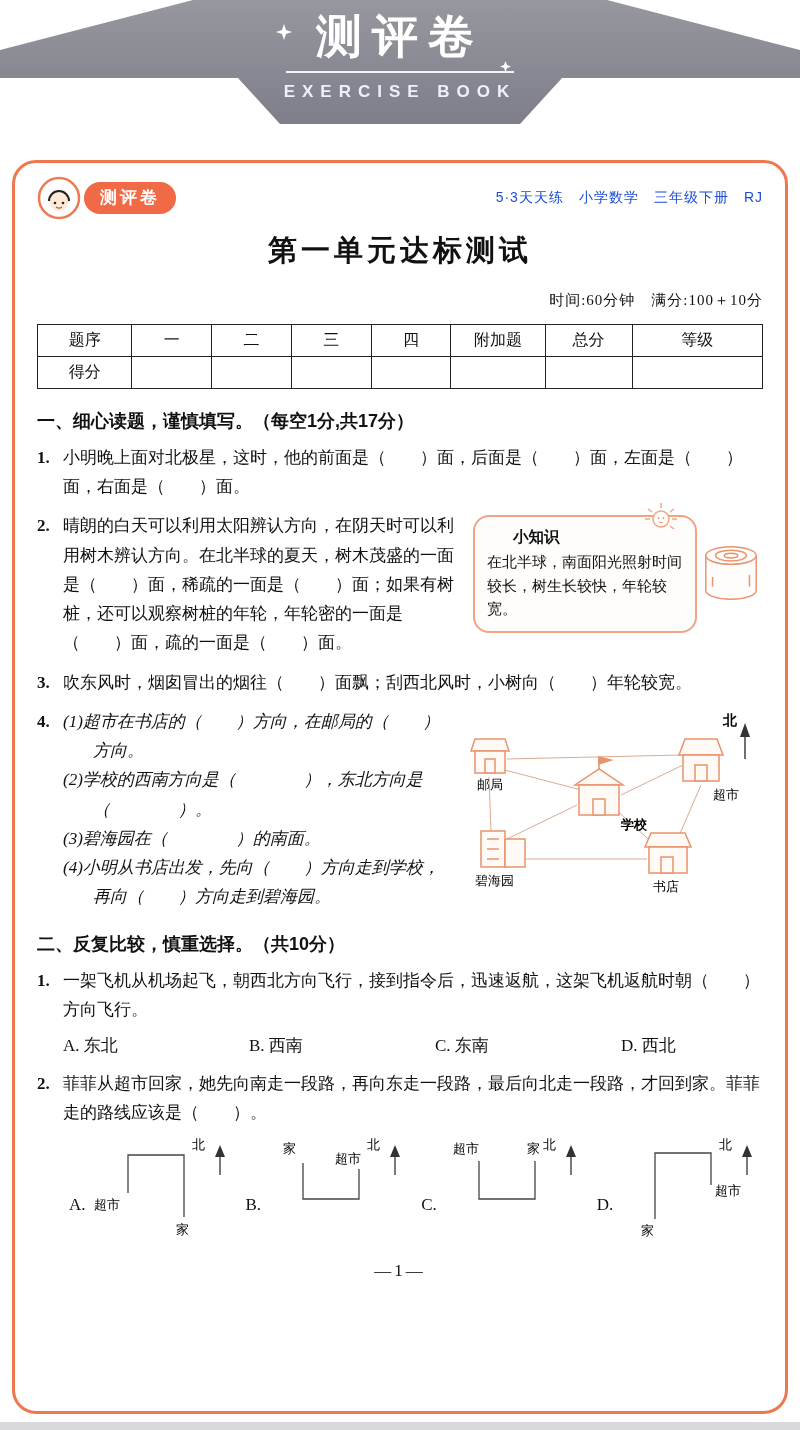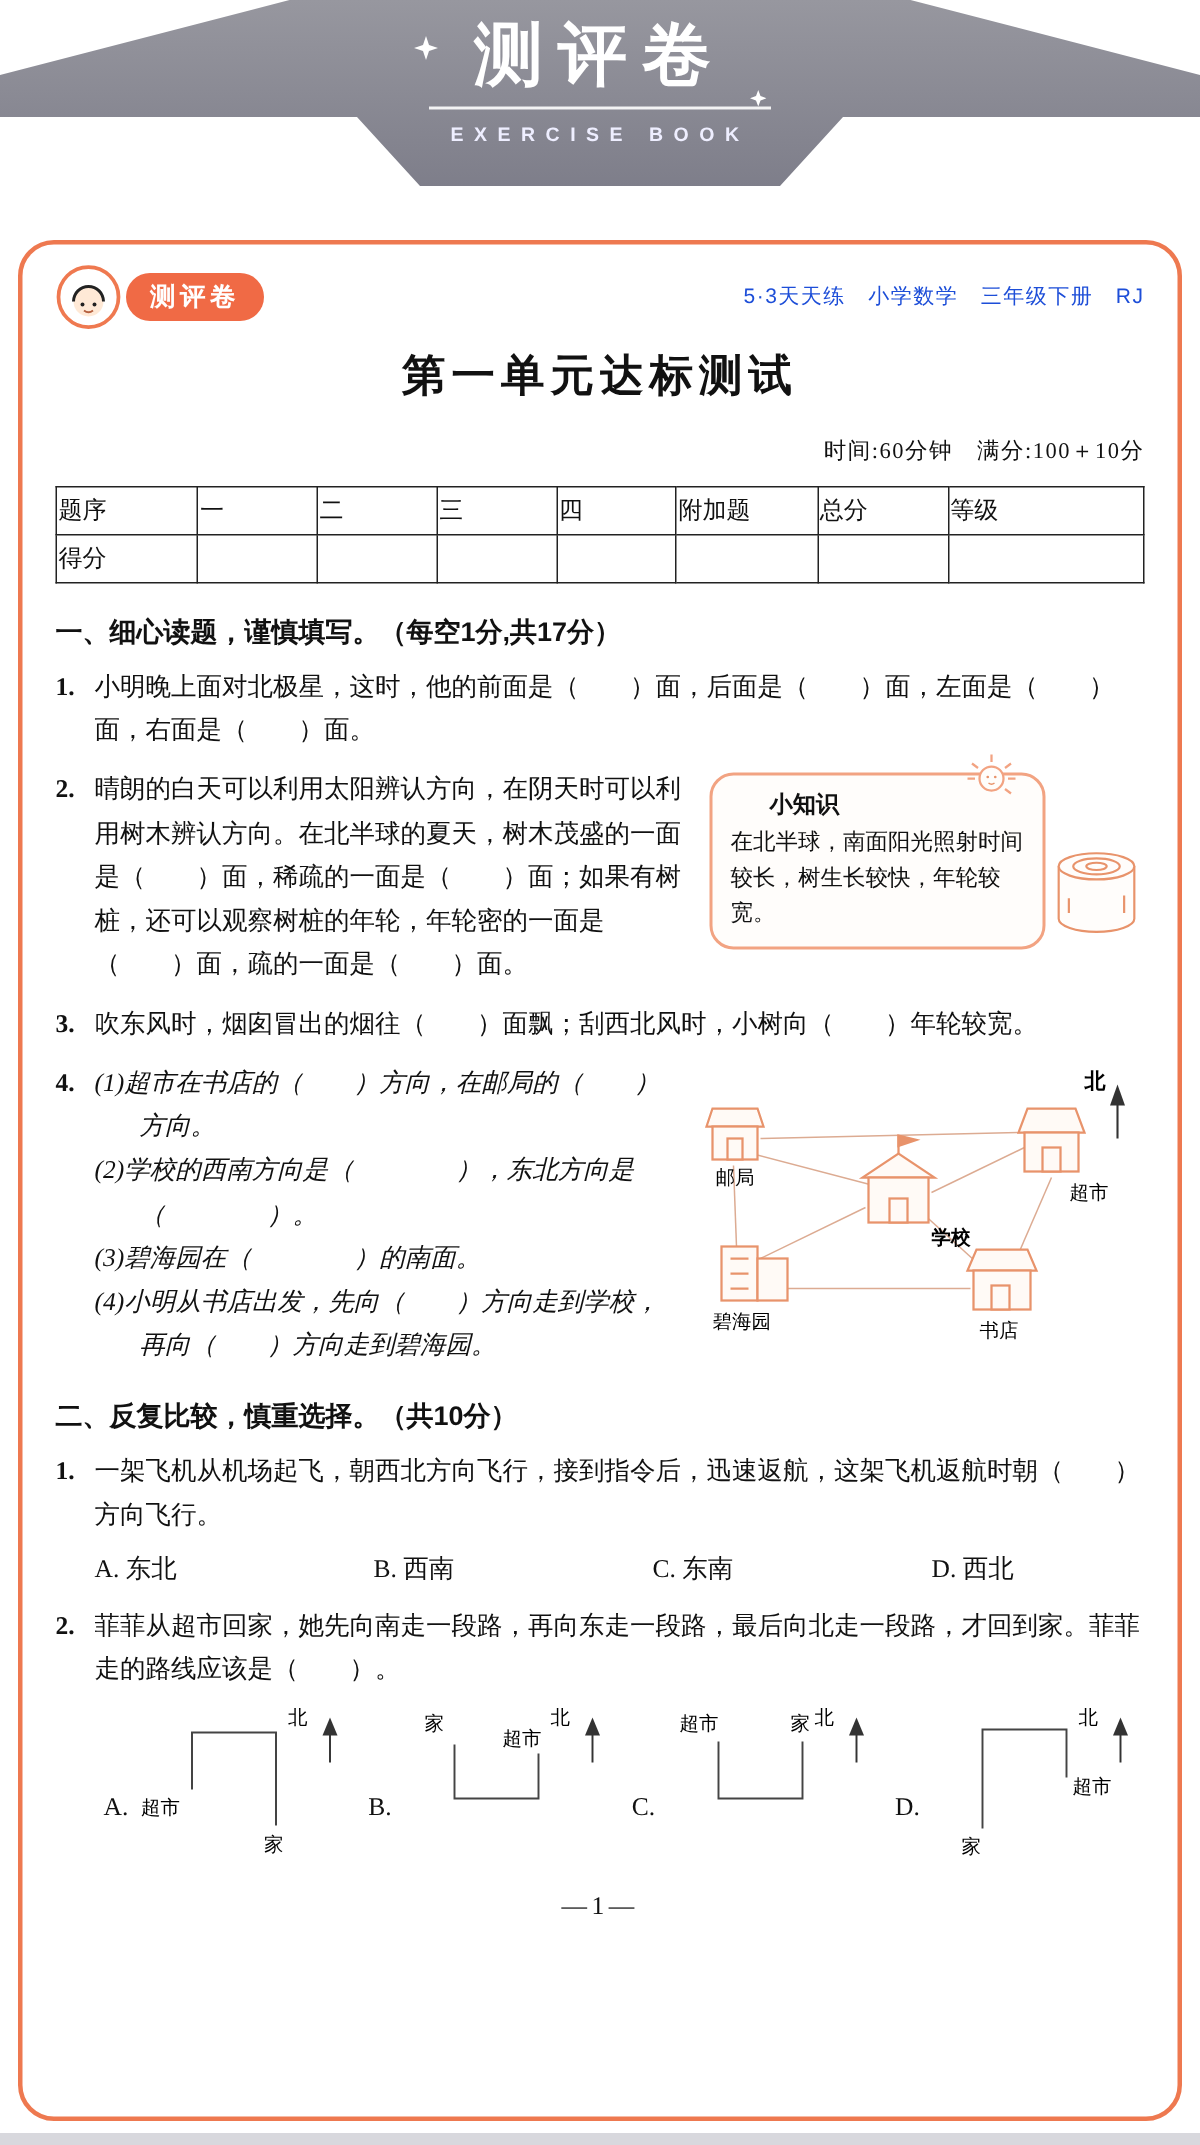--- a/index.html
+++ b/index.html
@@ -8,48 +8,48 @@
     font-family:"Liberation Serif","DejaVu Serif",serif;color:#111;
   }
 
   
   .banner{position:absolute;top:0;left:0;width:800px;height:128px;}
   .banner svg.ribbon{display:block;}
   .banner-title{position:absolute;top:6px;left:0;width:100%;text-align:center;color:#fff;
     font-family:"Liberation Sans","DejaVu Sans",sans-serif;font-weight:bold;font-size:46px;letter-spacing:10px;}
   .banner-line{position:absolute;top:71px;left:286px;width:228px;height:1.5px;background:rgba(255,255,255,.9);}
   .banner-sub{position:absolute;top:82px;left:0;width:100%;text-align:center;color:#eef;
-    font-family:"Liberation Sans","DejaVu Sans",sans-serif;font-weight:bold;font-size:13px;letter-spacing:7px;}
+    font-family:"Liberation Sans","DejaVu Sans",sans-serif;font-weight:bold;font-size:17px;letter-spacing:7px;}
   .sparkle{position:absolute;}
   .sp1{top:24px;left:276px;}
   .sp2{top:58px;left:500px;}
   .sp3{top:92px;left:548px;}
 
   
   .sheet{position:absolute;top:160px;left:12px;width:776px;height:1254px;box-sizing:border-box;
     background:#fff;border:3px solid #ee7950;border-radius:24px;padding:12px 22px 0;}
   .sheet-header{display:flex;justify-content:space-between;align-items:center;height:46px;}
   .badge{display:flex;align-items:center;gap:3px;}
   .badge-pill{background:#f06a45;color:#fff;font-family:"Liberation Sans","DejaVu Sans",sans-serif;
     font-weight:bold;font-size:17px;letter-spacing:3px;padding:4px 16px 5px;border-radius:17px;}
   .edition{color:#1d4ed8;font-family:"Liberation Sans","DejaVu Sans",sans-serif;font-weight:normal;
     font-size:14px;letter-spacing:1px;}
   .page-title{text-align:center;font-size:29px;font-weight:bold;letter-spacing:4px;margin-top:10px;}
   .exam-meta{text-align:right;font-size:15px;margin-top:20px;letter-spacing:1px;}
 
   table.score{width:100%;border-collapse:collapse;margin-top:14px;}
-  table.score td{border:1.6px solid #222;font-size:16px;height:29px;}
+  table.score td{border:1.6px solid #222;text-align:center;font-size:16px;height:29px;}
 
   .sec-heading{font-family:"Liberation Sans","DejaVu Sans",sans-serif;font-weight:bold;
     font-size:18px;margin:20px 0 10px;}
   .question{position:relative;padding-left:26px;font-size:17px;line-height:1.72;margin-bottom:10px;}
   .qnum{position:absolute;left:0;top:0;font-weight:bold;}
 
   
-  .note-wrap{float:right;width:290px;margin:4px 0 4px 10px;display:flex;align-items:flex-end;gap:2px;}
+  .note-wrap{float:right;width:290px;margin:4px 0 4px 10px;display:flex;align-items:center;gap:2px;}
   .note{position:relative;flex:1;border:2px solid #f2a382;border-radius:16px;background:#fffdfb;
     padding:8px 10px 10px 12px;font-size:15px;line-height:1.55;}
   .note-title{font-weight:bold;font-size:15.5px;padding-left:26px;margin-bottom:2px;}
   .sun{position:absolute;top:-18px;right:16px;}
 
   .clear{clear:both;}
   .map-wrap{float:right;width:302px;margin:0 0 0 6px;}
   .q4-part{text-indent:-30px;padding-left:30px;font-style:italic;}
 
   .options{display:flex;padding-left:26px;margin:0 0 12px;font-size:17px;gap:44px;}

